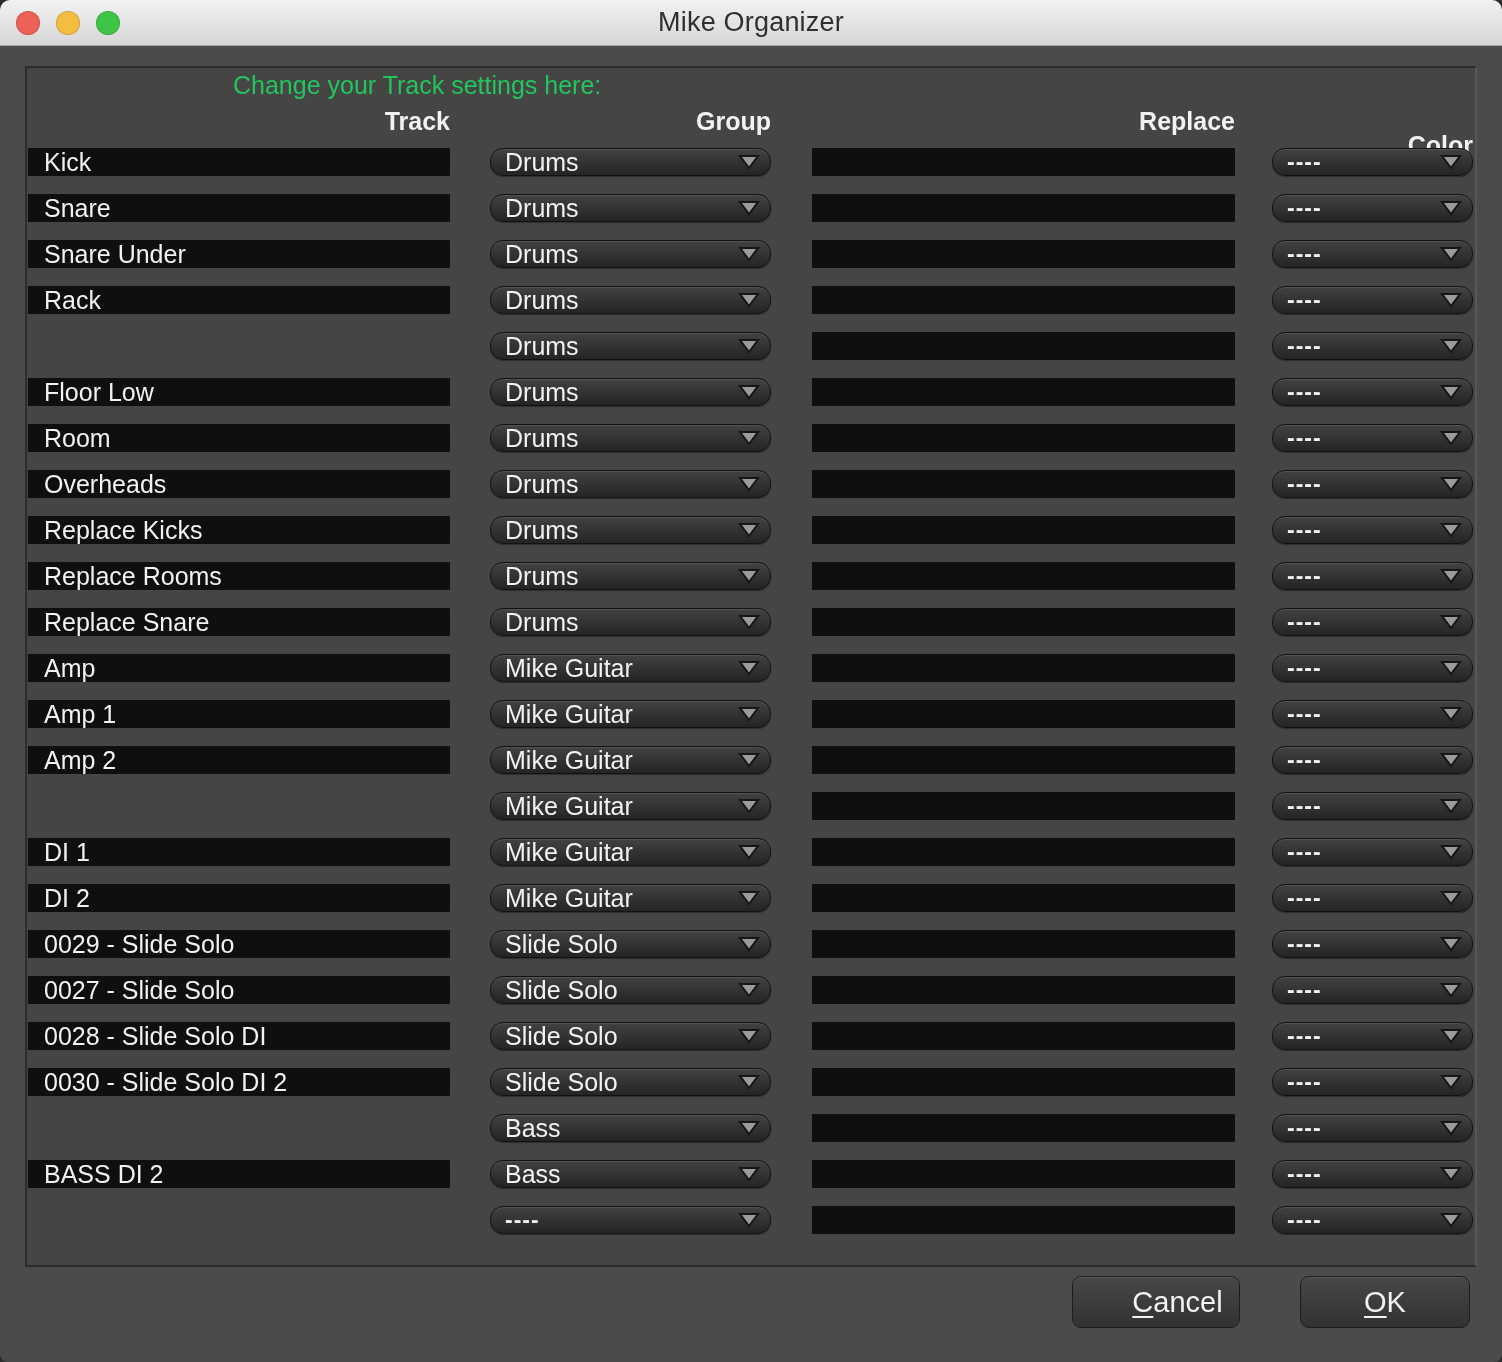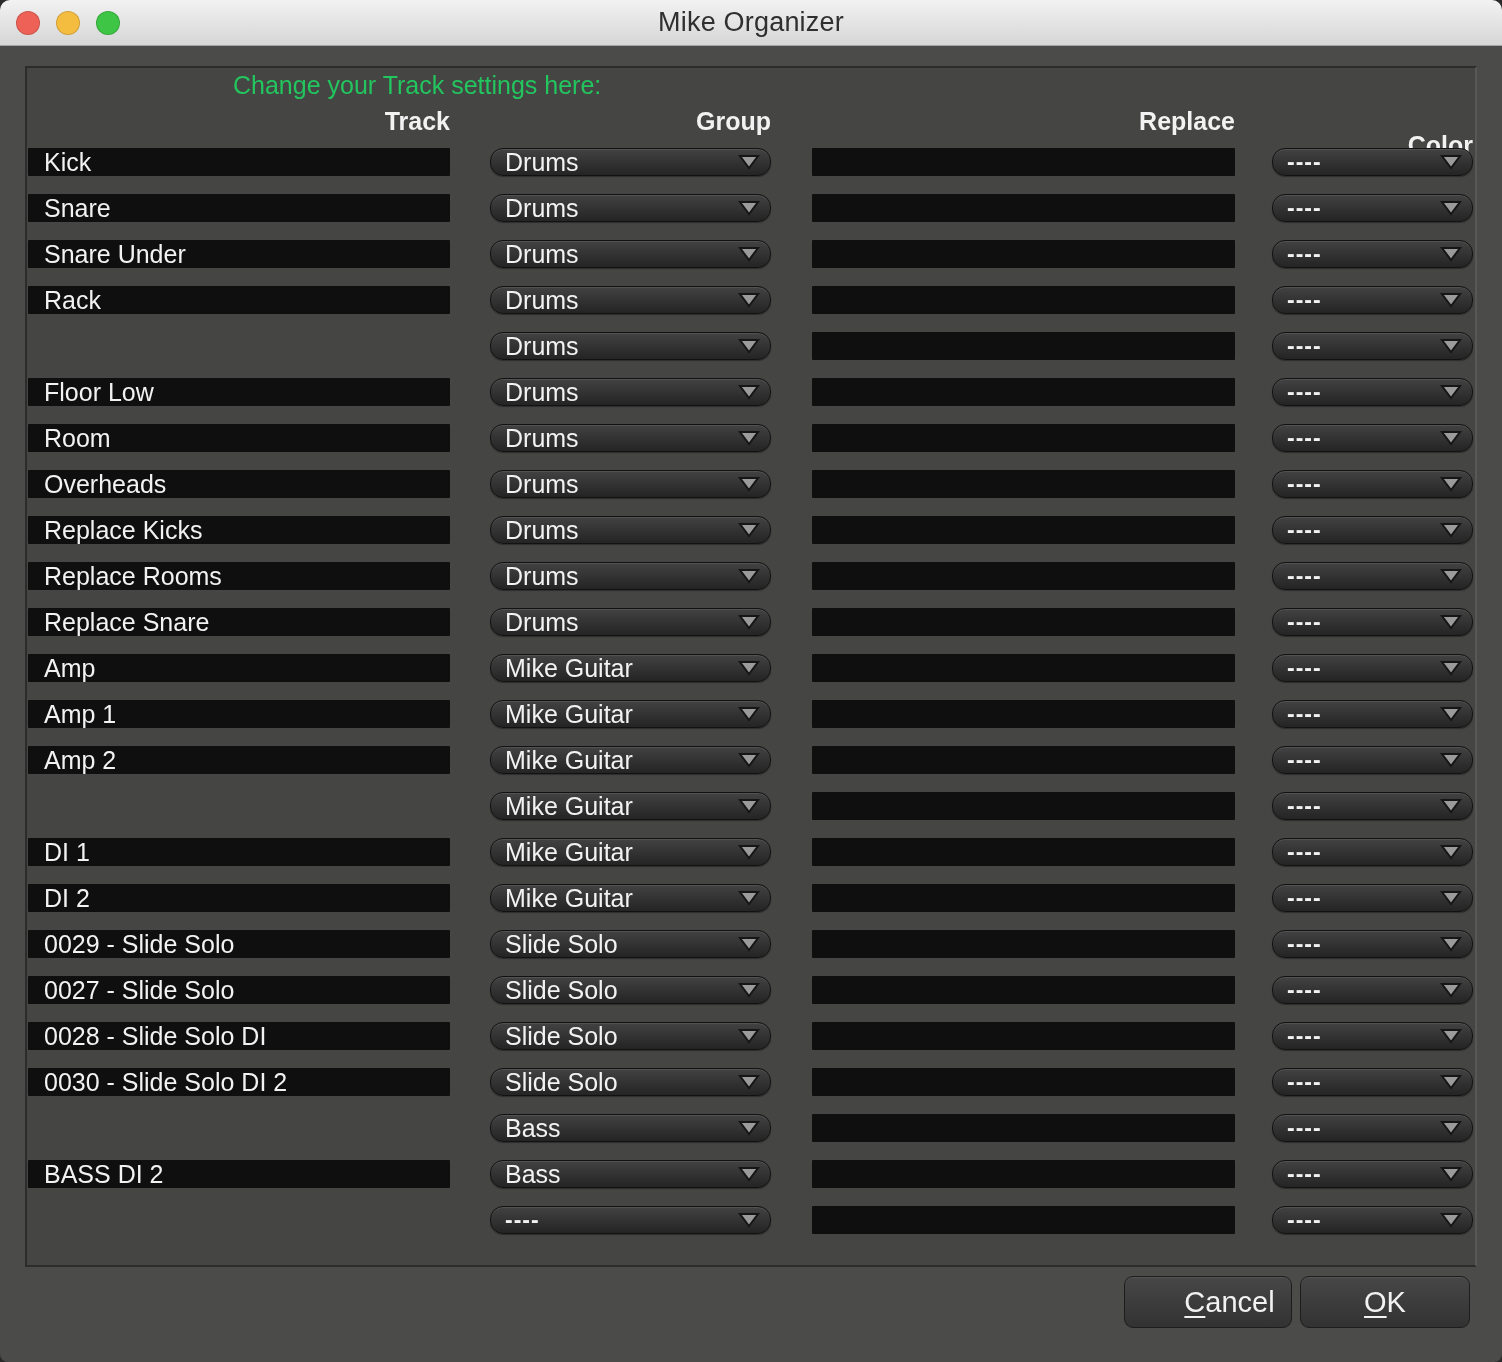--- a/index.html
+++ b/index.html
@@ -82,21 +82,21 @@
   
   .push-button{
     position:absolute;height:52px;box-sizing:border-box;
     background:linear-gradient(#474747,#323232);
     border:1px solid #1d1d1d;border-radius:9px;
     box-shadow:inset 0 1px 0 rgba(255,255,255,.08);
     color:#f2f2f2;font-size:29px;font-family:inherit;
     text-align:center;line-height:48px;padding:0;
     cursor:default;
   }
-  .btn-cancel{left:1124px;top:1276px;width:168px;padding-left:43px;}
+  .btn-cancel{left:1072px;top:1276px;width:168px;padding-left:43px;}
   .btn-ok{left:1300px;top:1276px;width:170px;}
   .mnemonic{text-decoration:underline;text-underline-offset:4px;}
 </style>
 </head>
 <body>
 
 <div class="window">
 
   <div class="titlebar">
     <div class="lights">

